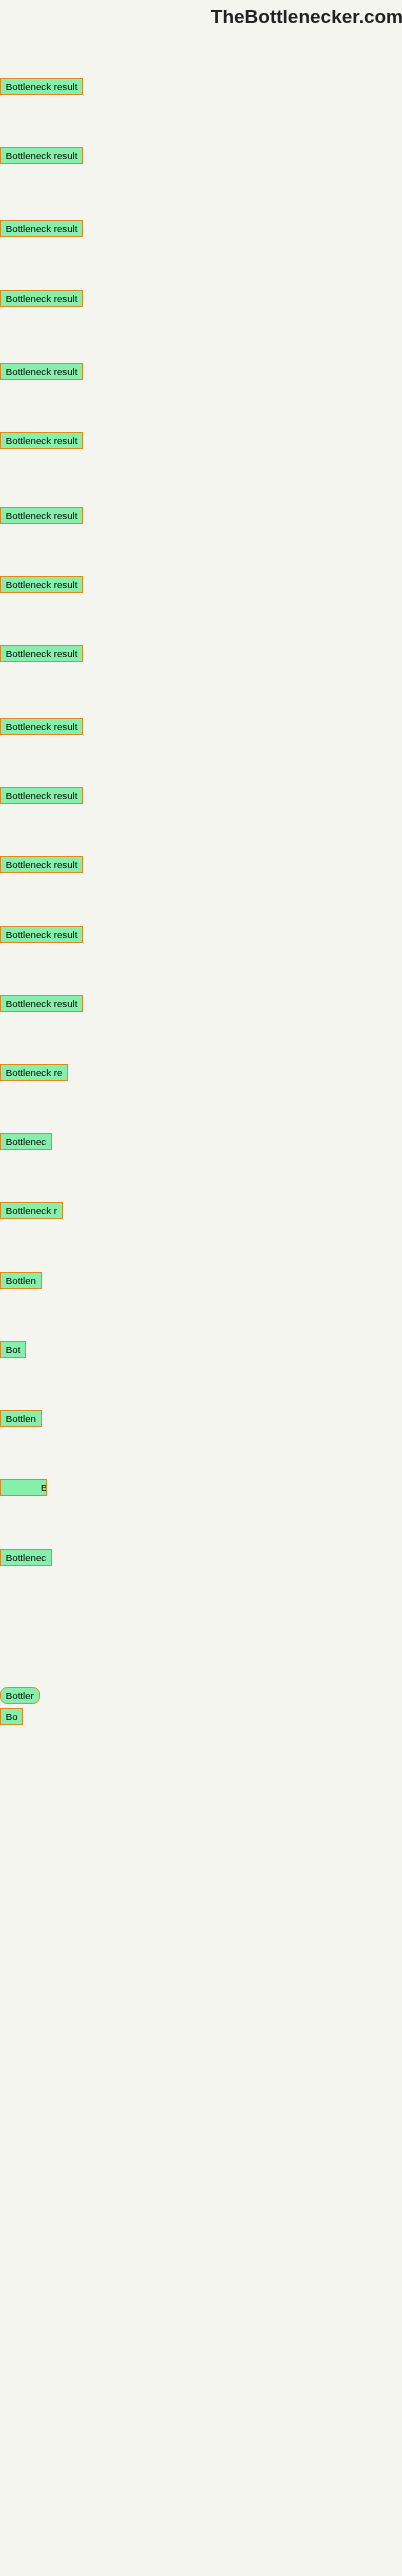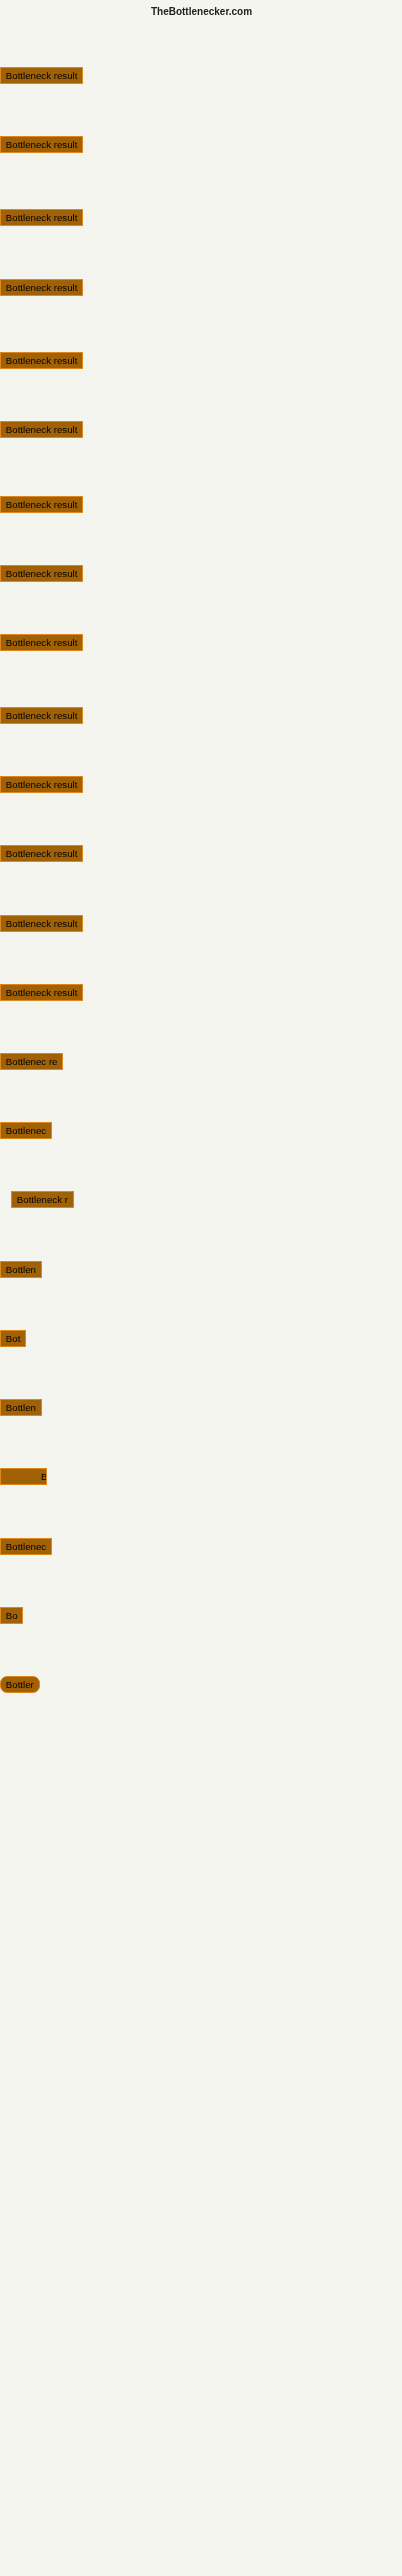--- a/index.html
+++ b/index.html
@@ -10,34 +10,34 @@
 
     body {
       width: 403px;
       min-height: 2576px;
       background-color: #f5f5f0;
       font-family: Arial, sans-serif;
       position: relative;
     }
 
     .site-title {
-      text-align: center;
-      font-size: 10px;
+      text-align: right;
+      font-size: 19px;
       font-weight: bold;
       color: #222;
       padding: 6.4px 0 3.2px 0;
     }
 
     .bottleneck-item {
       position: absolute;
       left: 0;
     }
 
     .bottleneck-badge {
-      background-color: #a16207;
+      background-color: #86efac;
       border: 0.8px solid #e08820;
       color: #000;
       font-size: 9.7px;
       font-weight: normal;
       padding: 2.4px 4.8px;
       display: inline-block;
       white-space: nowrap;
     }
   </style>
 </head>
@@ -53,24 +53,24 @@
     <div class="bottleneck-item" style="top: 331px; left: 0px;"><span class="bottleneck-badge" style="max-width: 105px; overflow: hidden;">Bottleneck result</span></div>
     <div class="bottleneck-item" style="top: 400px; left: 0px;"><span class="bottleneck-badge" style="max-width: 105px; overflow: hidden;">Bottleneck result</span></div>
     <div class="bottleneck-item" style="top: 475px; left: 0px;"><span class="bottleneck-badge" style="max-width: 105px; overflow: hidden;">Bottleneck result</span></div>
     <div class="bottleneck-item" style="top: 544px; left: 0px;"><span class="bottleneck-badge" style="max-width: 105px; overflow: hidden;">Bottleneck result</span></div>
     <div class="bottleneck-item" style="top: 613px; left: 0px;"><span class="bottleneck-badge" style="max-width: 105px; overflow: hidden;">Bottleneck result</span></div>
     <div class="bottleneck-item" style="top: 686px; left: 0px;"><span class="bottleneck-badge" style="max-width: 105px; overflow: hidden;">Bottleneck result</span></div>
     <div class="bottleneck-item" style="top: 755px; left: 0px;"><span class="bottleneck-badge" style="max-width: 105px; overflow: hidden;">Bottleneck result</span></div>
     <div class="bottleneck-item" style="top: 824px; left: 0px;"><span class="bottleneck-badge" style="max-width: 105px; overflow: hidden;">Bottleneck result</span></div>
     <div class="bottleneck-item" style="top: 894px; left: 0px;"><span class="bottleneck-badge" style="max-width: 105px; overflow: hidden;">Bottleneck result</span></div>
     <div class="bottleneck-item" style="top: 963px; left: 0px;"><span class="bottleneck-badge" style="max-width: 105px; overflow: hidden;">Bottleneck result</span></div>
-    <div class="bottleneck-item" style="top: 1032px; left: 0px;"><span class="bottleneck-badge" style="max-width: 81px; overflow: hidden;">Bottlenec re</span></div>
+    <div class="bottleneck-item" style="top: 1032px; left: 0px;"><span class="bottleneck-badge" style="max-width: 81px; overflow: hidden;">Bottleneck re</span></div>
     <div class="bottleneck-item" style="top: 1101px; left: 0px;"><span class="bottleneck-badge" style="max-width: 64px; overflow: hidden;">Bottlenec</span></div>
-    <div class="bottleneck-item" style="top: 1170px; left: 0px;"><span class="bottleneck-badge" style="max-width: 72px; overflow: hidden; margin-left: 11px;">Bottleneck r</span></div>
+    <div class="bottleneck-item" style="top: 1170px; left: 0px;"><span class="bottleneck-badge" style="max-width: 72px; overflow: hidden;">Bottleneck r</span></div>
     <div class="bottleneck-item" style="top: 1240px; left: 0px;"><span class="bottleneck-badge" style="max-width: 55px; overflow: hidden;">Bottlen</span></div>
     <div class="bottleneck-item" style="top: 1309px; left: 0px;"><span class="bottleneck-badge" style="max-width: 31px; overflow: hidden; text-align: center;">Bot</span></div>
     <div class="bottleneck-item" style="top: 1378px; left: 0px;"><span class="bottleneck-badge" style="max-width: 55px; overflow: hidden;">Bottlen</span></div>
     <div class="bottleneck-item" style="top: 1447px; left: 0px;"><span class="bottleneck-badge" style="max-width: 47px; overflow: hidden; padding-left: 40px;">Bottle</span></div>
     <div class="bottleneck-item" style="top: 1517px; left: 0px;"><span class="bottleneck-badge" style="max-width: 63px; overflow: hidden;">Bottlenec</span></div>
-    <div class="bottleneck-item" style="top: 1586px; left: 0px;"><span class="bottleneck-badge" style="max-width: 22.5px; overflow: hidden;">Bo</span></div>
+    <div class="bottleneck-item" style="top: 1676px; left: 0px;"><span class="bottleneck-badge" style="max-width: 22.5px; overflow: hidden;">Bo</span></div>
     <div class="bottleneck-item" style="top: 1655px; left: 0px;"><span class="bottleneck-badge" style="max-width: 48px; overflow: hidden; border-radius: 7px;">Bottler</span></div>
   </div>
 
 
 </body></html>

